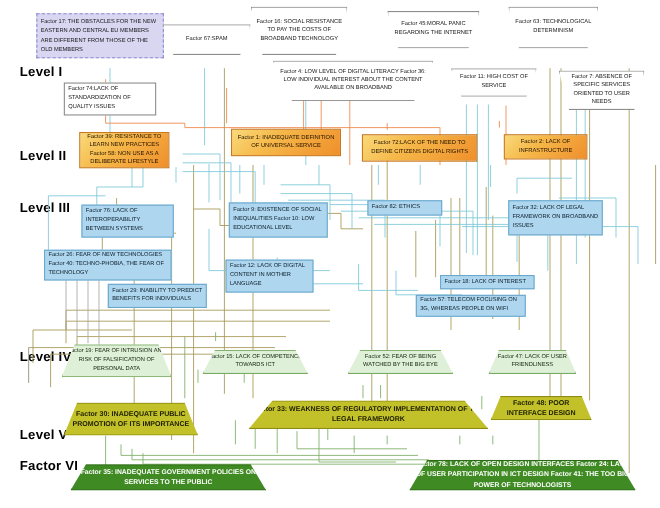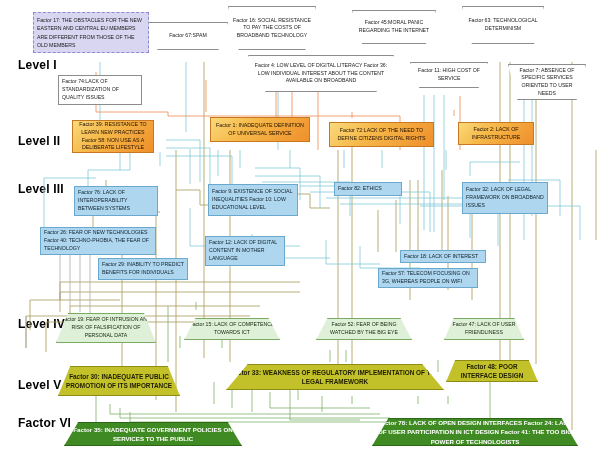--- a/index.html
+++ b/index.html
@@ -234,21 +234,21 @@
         <path d="M346,362 L346,350" marker-end="url(#ah-green)"></path>
         <path d="M438,372 L438,360"></path>
       </g>
     </g>
   </svg>
 
   <div class="lvl" style="left:18px;top:58px;">Level I</div>
   <div class="lvl" style="left:18px;top:134px;">Level II</div>
   <div class="lvl" style="left:18px;top:182px;">Level III</div>
   <div class="lvl" style="left:18px;top:317px;">Level IV</div>
-  <div class="lvl" style="left:18px;top:378px;">Level V</div>
+  <div class="lvl" style="left:18px;top:388px;">Level V</div>
   <div class="lvl" style="left:18px;top:416px;">Factor VI</div>
 
   <div class="node rectLav" style="left:33px;top:12px;width:116px;height:41px;">
     <span class="txt">Factor 17: THE OBSTACLES FOR THE NEW EASTERN AND CENTRAL EU MEMBERS ARE DIFFERENT FROM THOSE OF THE OLD MEMBERS</span>
   </div>
 
   <div class="node trapI" style="left:148px;top:22px;width:80px;height:28px;">
     <span class="txt">Factor 67:SPAM</span>
   </div>
 

